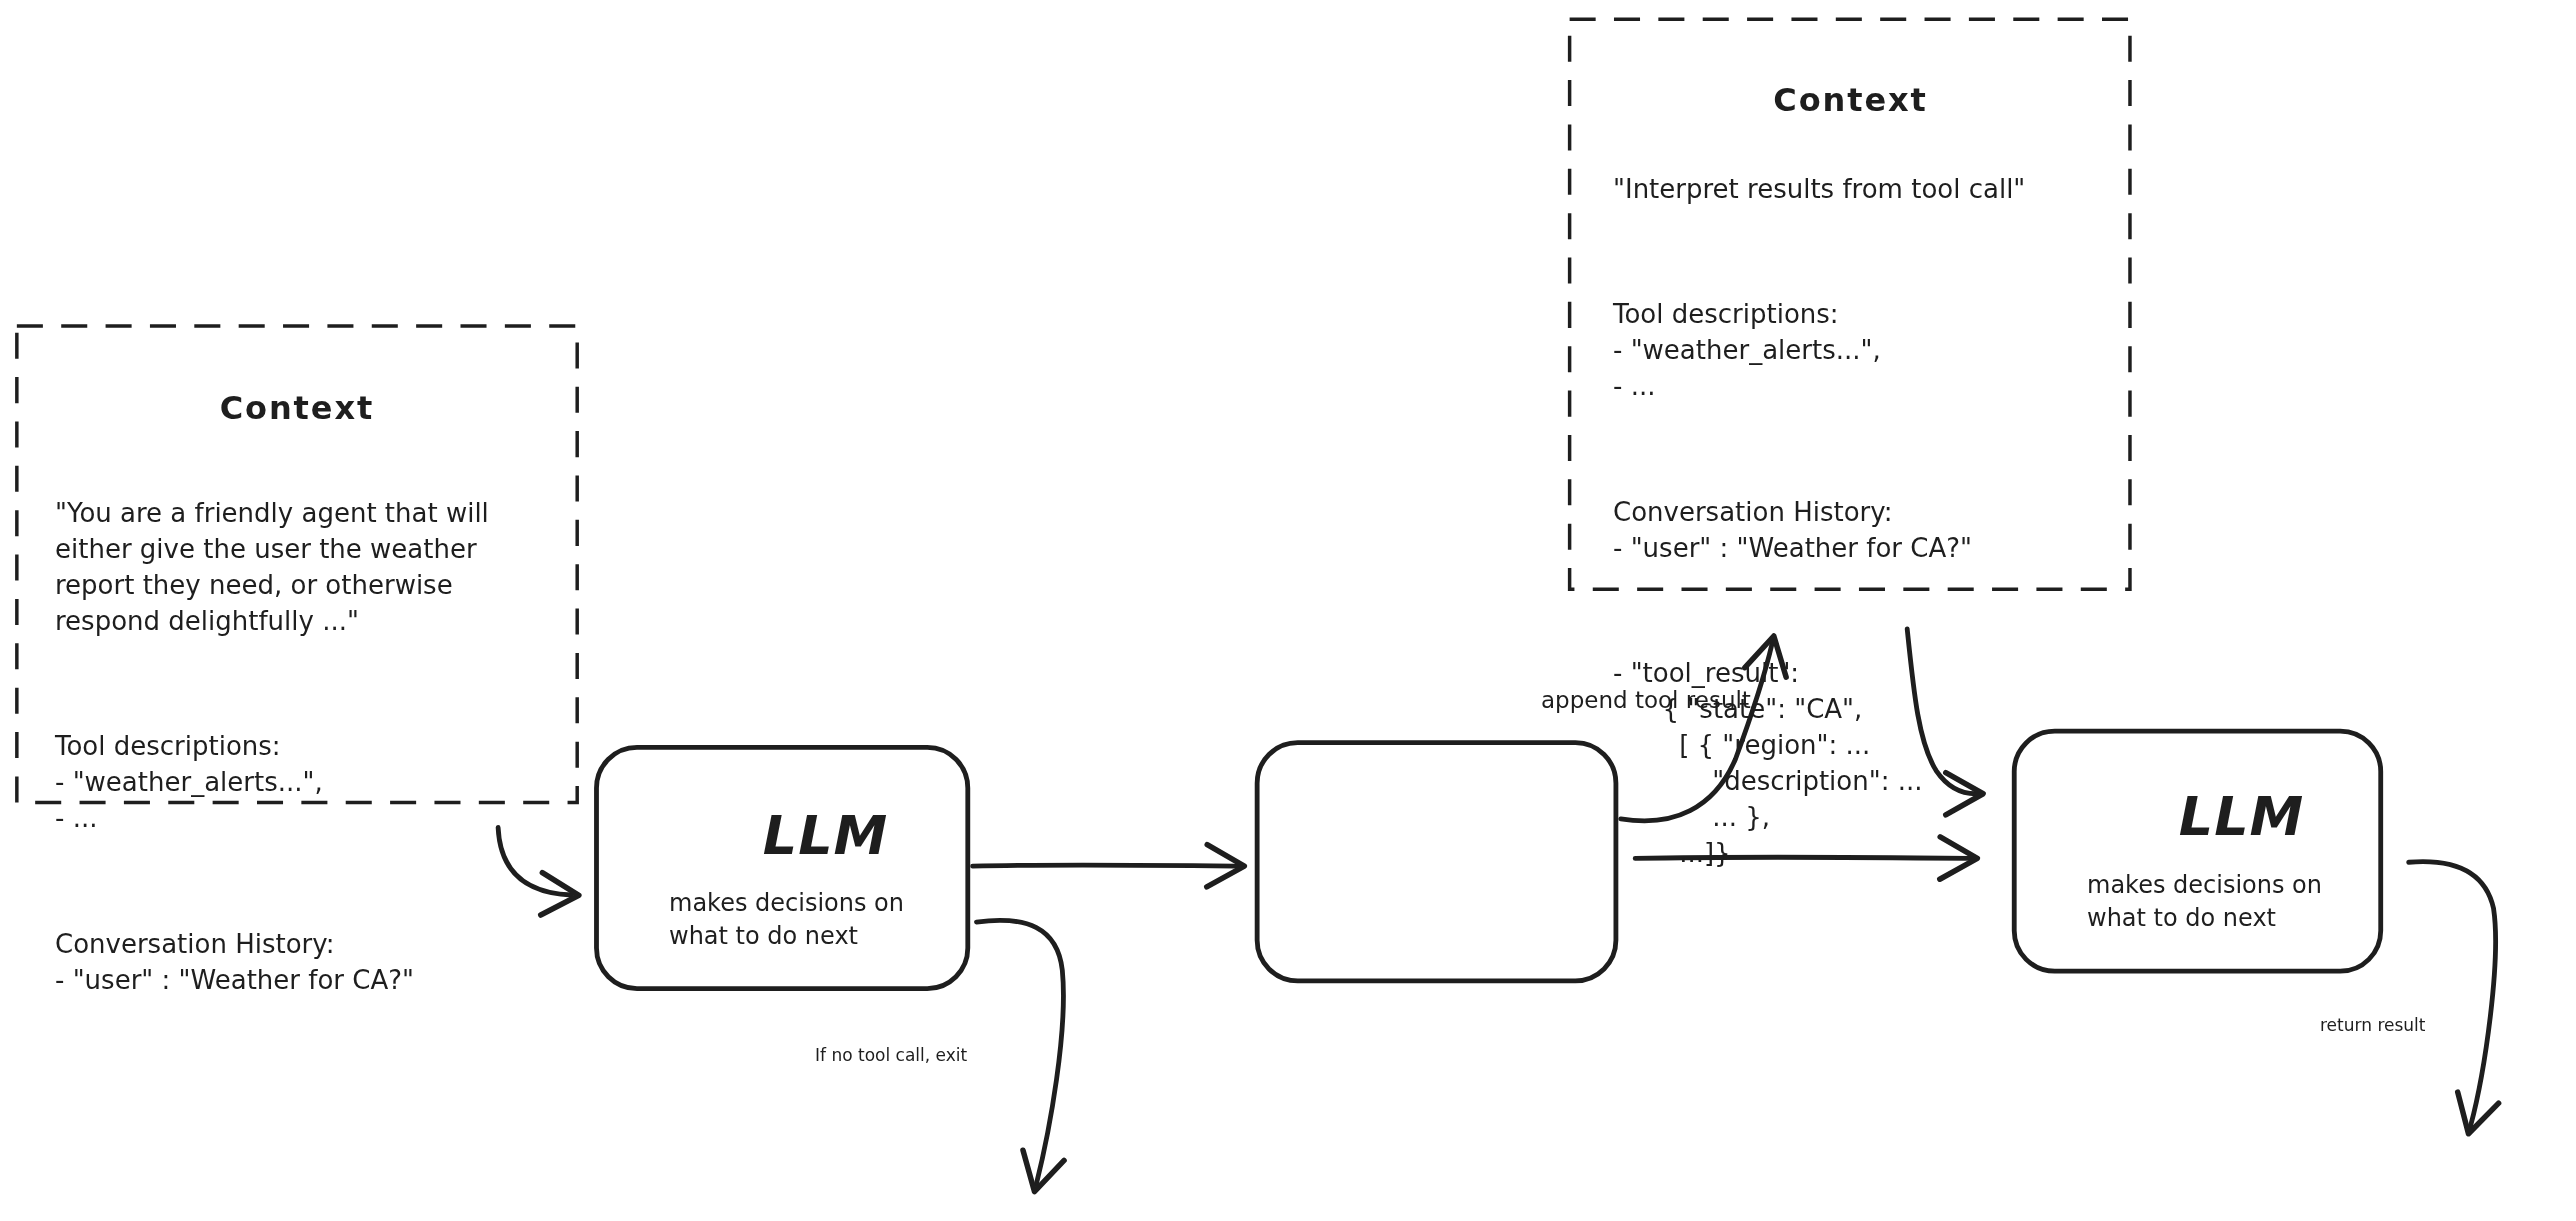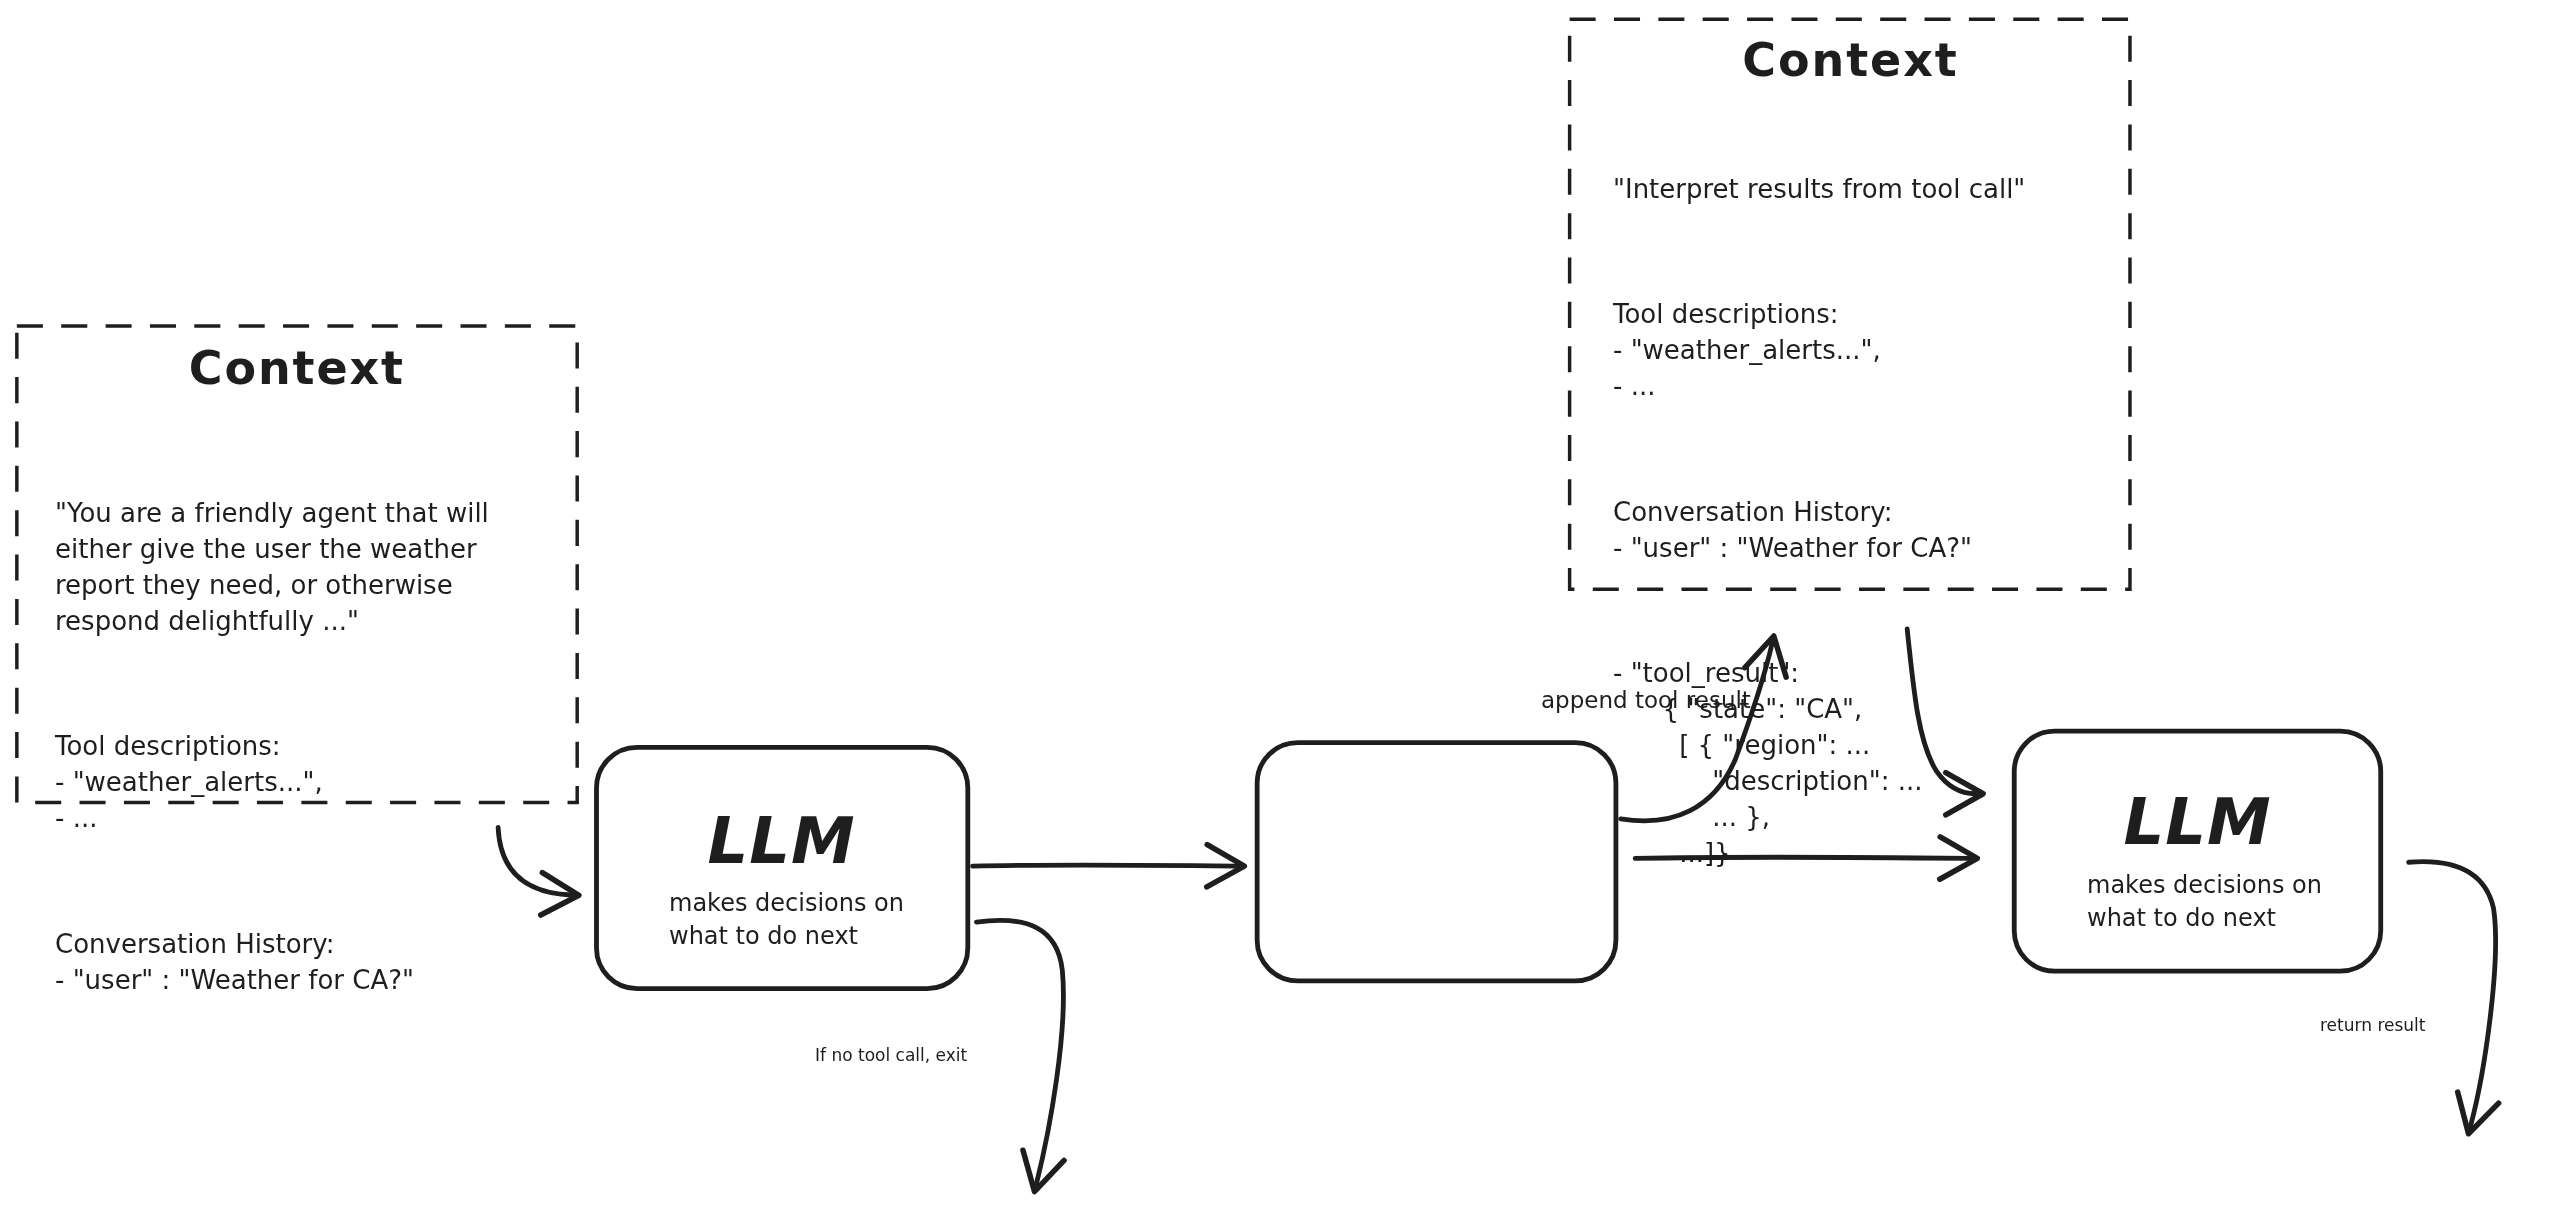--- a/index.html
+++ b/index.html
@@ -13,39 +13,41 @@
     overflow: hidden;
   }
   #strokes {
     position: absolute;
     left: 0; top: 0;
     width: 2576px; height: 1221px;
   }
   .txt { position: absolute; white-space: pre-wrap; }
 
   .ctx-title {
-    font-size: 46px;
+    font-size: 32px;
     font-weight: bold;
     text-align: center;
     line-height: 1.1;
     letter-spacing: 1.9px;
+    margin-top: 48px;
   }
   .ctx-body {
     font-size: 26px;
     line-height: 36px;
   }
   .ctx-body .para { margin: 0 0 17.4px 0; white-space: pre-wrap; }
   .ctx-body .para:last-child { margin-bottom: 0; }
 
   .node-title {
-    font-size: 64px;
+    font-size: 54px;
     font-weight: bold;
     text-align: center;
     line-height: 1;
     letter-spacing: 1px;
+    padding-left: 44px;
   }
   .node-title.italic { font-style: italic; }
   .node-sub {
     font-size: 24px;
     line-height: 33px;
     white-space: pre-line;
   }
   .edge-label {
     font-size: 23px;
     line-height: 1.15;

